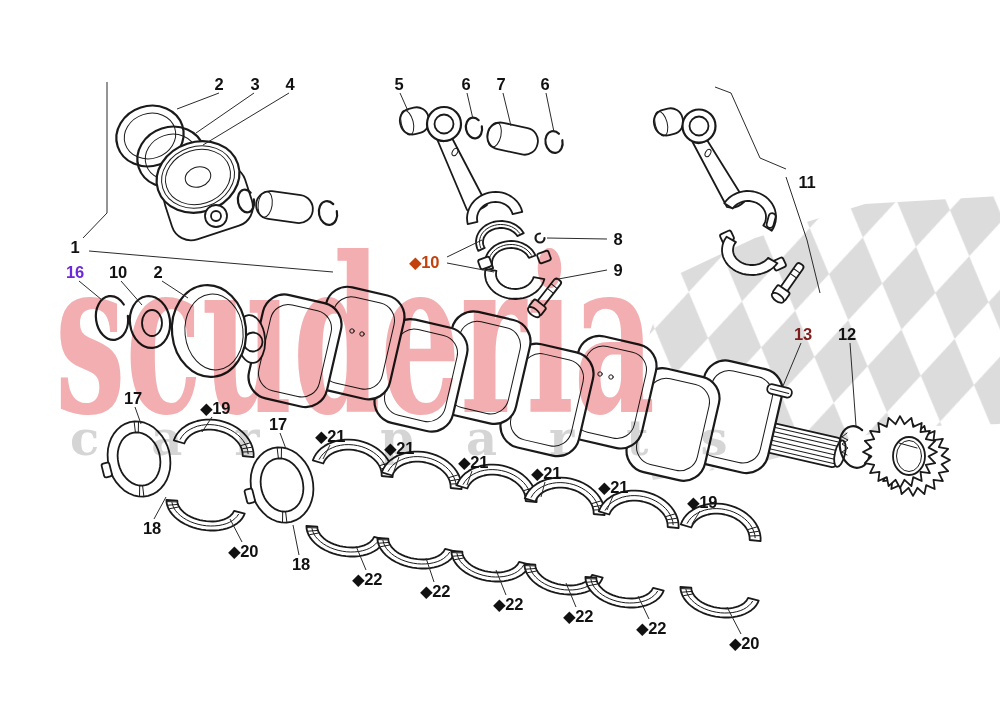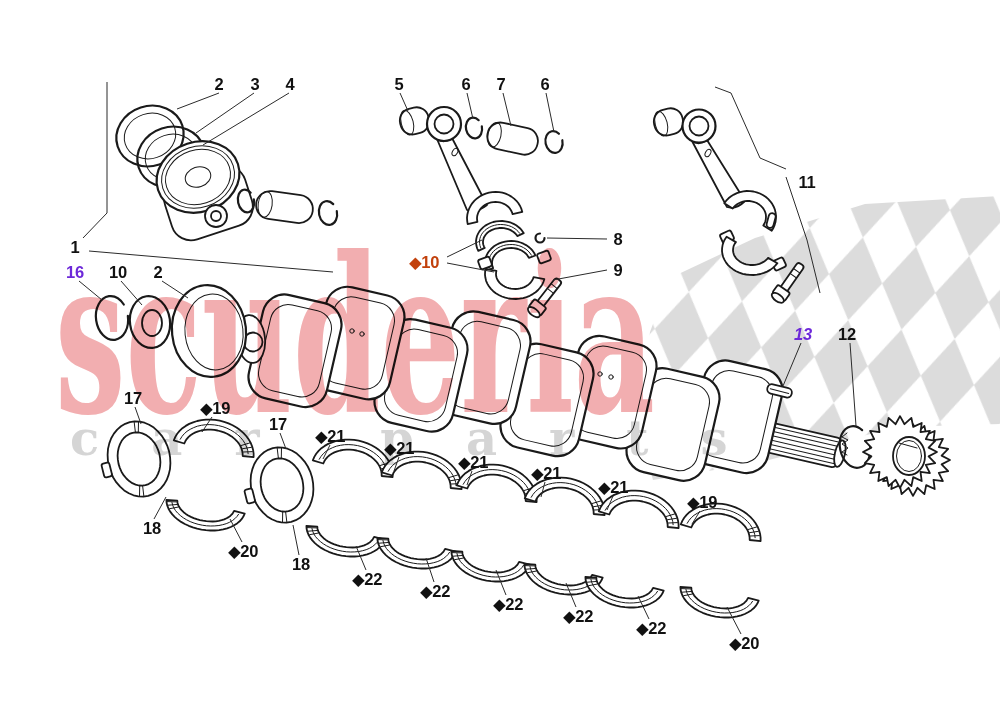--- a/index.html
+++ b/index.html
@@ -311,21 +311,21 @@
       <div class="part-label" style="left: 466px; top: 84px; color: rgb(17, 17, 17);">6</div>
       <div class="part-label" style="left: 501px; top: 84px; color: rgb(17, 17, 17);">7</div>
       <div class="part-label" style="left: 545px; top: 84px; color: rgb(17, 17, 17);">6</div>
       <div class="part-label" style="left: 807px; top: 182px; color: rgb(17, 17, 17);">11</div>
       <div class="part-label" style="left: 618px; top: 239px; color: rgb(17, 17, 17);">8</div>
       <div class="part-label" style="left: 618px; top: 270px; color: rgb(17, 17, 17);">9</div>
       <div class="part-label" style="left: 424px; top: 262px; color: #c2410c;">◆10</div>
       <div class="part-label" style="left: 75px; top: 272px; color: #6d28d9;">16</div>
       <div class="part-label" style="left: 118px; top: 272px; color: rgb(17, 17, 17);">10</div>
       <div class="part-label" style="left: 158px; top: 272px; color: rgb(17, 17, 17);">2</div>
-      <div class="part-label" style="left: 803px; top: 334px; color: #6d28d9; font-style: italic;">13</div>
+      <div class="part-label" style="left: 803px; top: 334px; color: #7f1d1d;">13</div>
       <div class="part-label" style="left: 847px; top: 334px; color: rgb(17, 17, 17);">12</div>
       <div class="part-label" style="left: 133px; top: 398px; color: rgb(17, 17, 17);">17</div>
       <div class="part-label" style="left: 215px; top: 408px; color: rgb(17, 17, 17);">◆19</div>
       <div class="part-label" style="left: 278px; top: 424px; color: rgb(17, 17, 17);">17</div>
       <div class="part-label" style="left: 330px; top: 436px; color: rgb(17, 17, 17);">◆21</div>
       <div class="part-label" style="left: 399px; top: 448px; color: rgb(17, 17, 17);">◆21</div>
       <div class="part-label" style="left: 473px; top: 462px; color: rgb(17, 17, 17);">◆21</div>
       <div class="part-label" style="left: 546px; top: 473px; color: rgb(17, 17, 17);">◆21</div>
       <div class="part-label" style="left: 613px; top: 487px; color: rgb(17, 17, 17);">◆21</div>
       <div class="part-label" style="left: 702px; top: 502px; color: rgb(17, 17, 17);">◆19</div>

